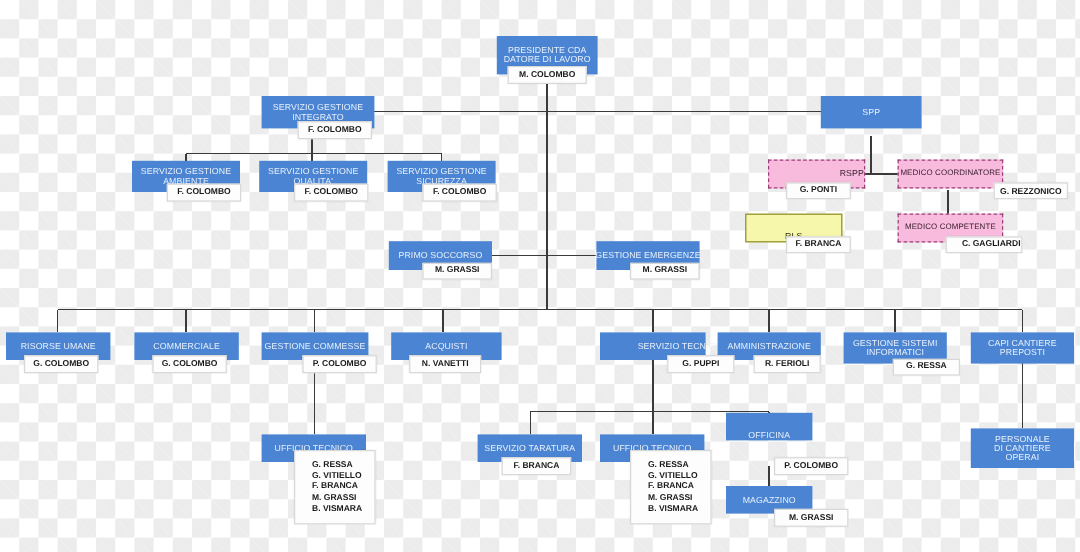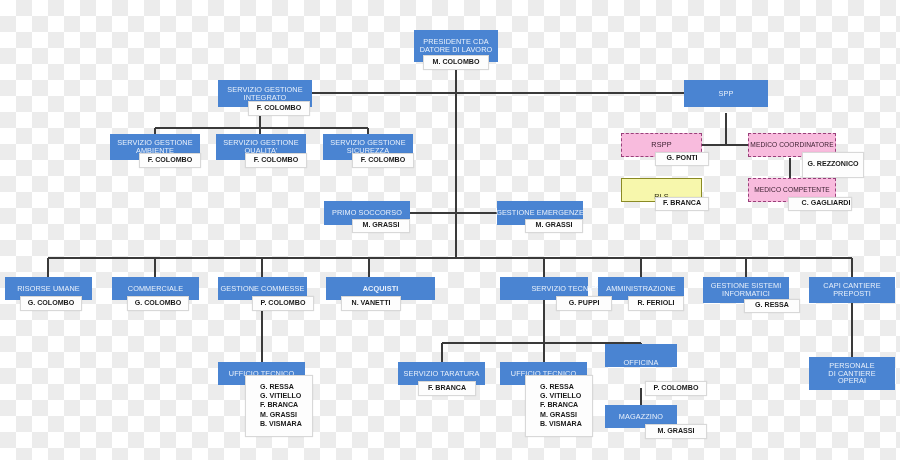--- a/index.html
+++ b/index.html
@@ -179,35 +179,35 @@
   <div class="box blue" style="left:323px; top:134px; width:90px; height:26px;">
     <div>
       <span>SERVIZIO GESTIONE</span>
       <span>SICUREZZA</span>
     </div>
   </div>
   <div class="namecard" style="left:352px; top:153px; width:62px; height:15px;">
     <span>F. COLOMBO</span>
   </div>
 
-  <div class="box pink" style="left:621px; top:133px; width:81px; height:24px;">
+  <div class="box pink" style="left:640px; top:133px; width:81px; height:24px;justify-content:flex-end;">
     <div>
       <span>RSPP</span>
     </div>
   </div>
   <div class="namecard" style="left:655px; top:152px; width:54px; height:14px;">
     <span>G. PONTI</span>
   </div>
 
   <div class="box pink" style="left:748px; top:133px; width:88px; height:24px;">
     <div>
       <span style="font-size:6.6px;">MEDICO COORDINATORE</span>
     </div>
   </div>
-  <div class="namecard" style="left:802px; top:152px; width:62px; height:26px;">
+  <div class="namecard" style="left:828px; top:152px; width:62px; height:14px;justify-content:flex-end;">
     <span>G. REZZONICO</span>
   </div>
 
   <div class="box yellow" style="left:621px; top:178px; width:81px; height:24px;align-items:flex-end;">
     <div>
       <span>RLS</span>
     </div>
   </div>
   <div class="namecard" style="left:655px; top:197px; width:54px; height:14px;">
     <span>F. BRANCA</span>
@@ -260,21 +260,21 @@
 
   <div class="box blue" style="left:218px; top:277px; width:89px; height:23px;">
     <div>
       <span>GESTIONE COMMESSE</span>
     </div>
   </div>
   <div class="namecard" style="left:252px; top:296px; width:62px; height:15px;">
     <span>P. COLOMBO</span>
   </div>
 
-  <div class="box blue" style="left:326px; top:277px; width:109px; height:23px;font-weight:bold;">
+  <div class="box blue" style="left:326px; top:277px; width:92px; height:23px;">
     <div>
       <span>ACQUISTI</span>
     </div>
   </div>
   <div class="namecard" style="left:341px; top:296px; width:60px; height:15px;">
     <span>N. VANETTI</span>
   </div>
 
   <div class="box blue" style="left:500px; top:277px; width:88px; height:23px;padding-left:45px;">
     <div>

